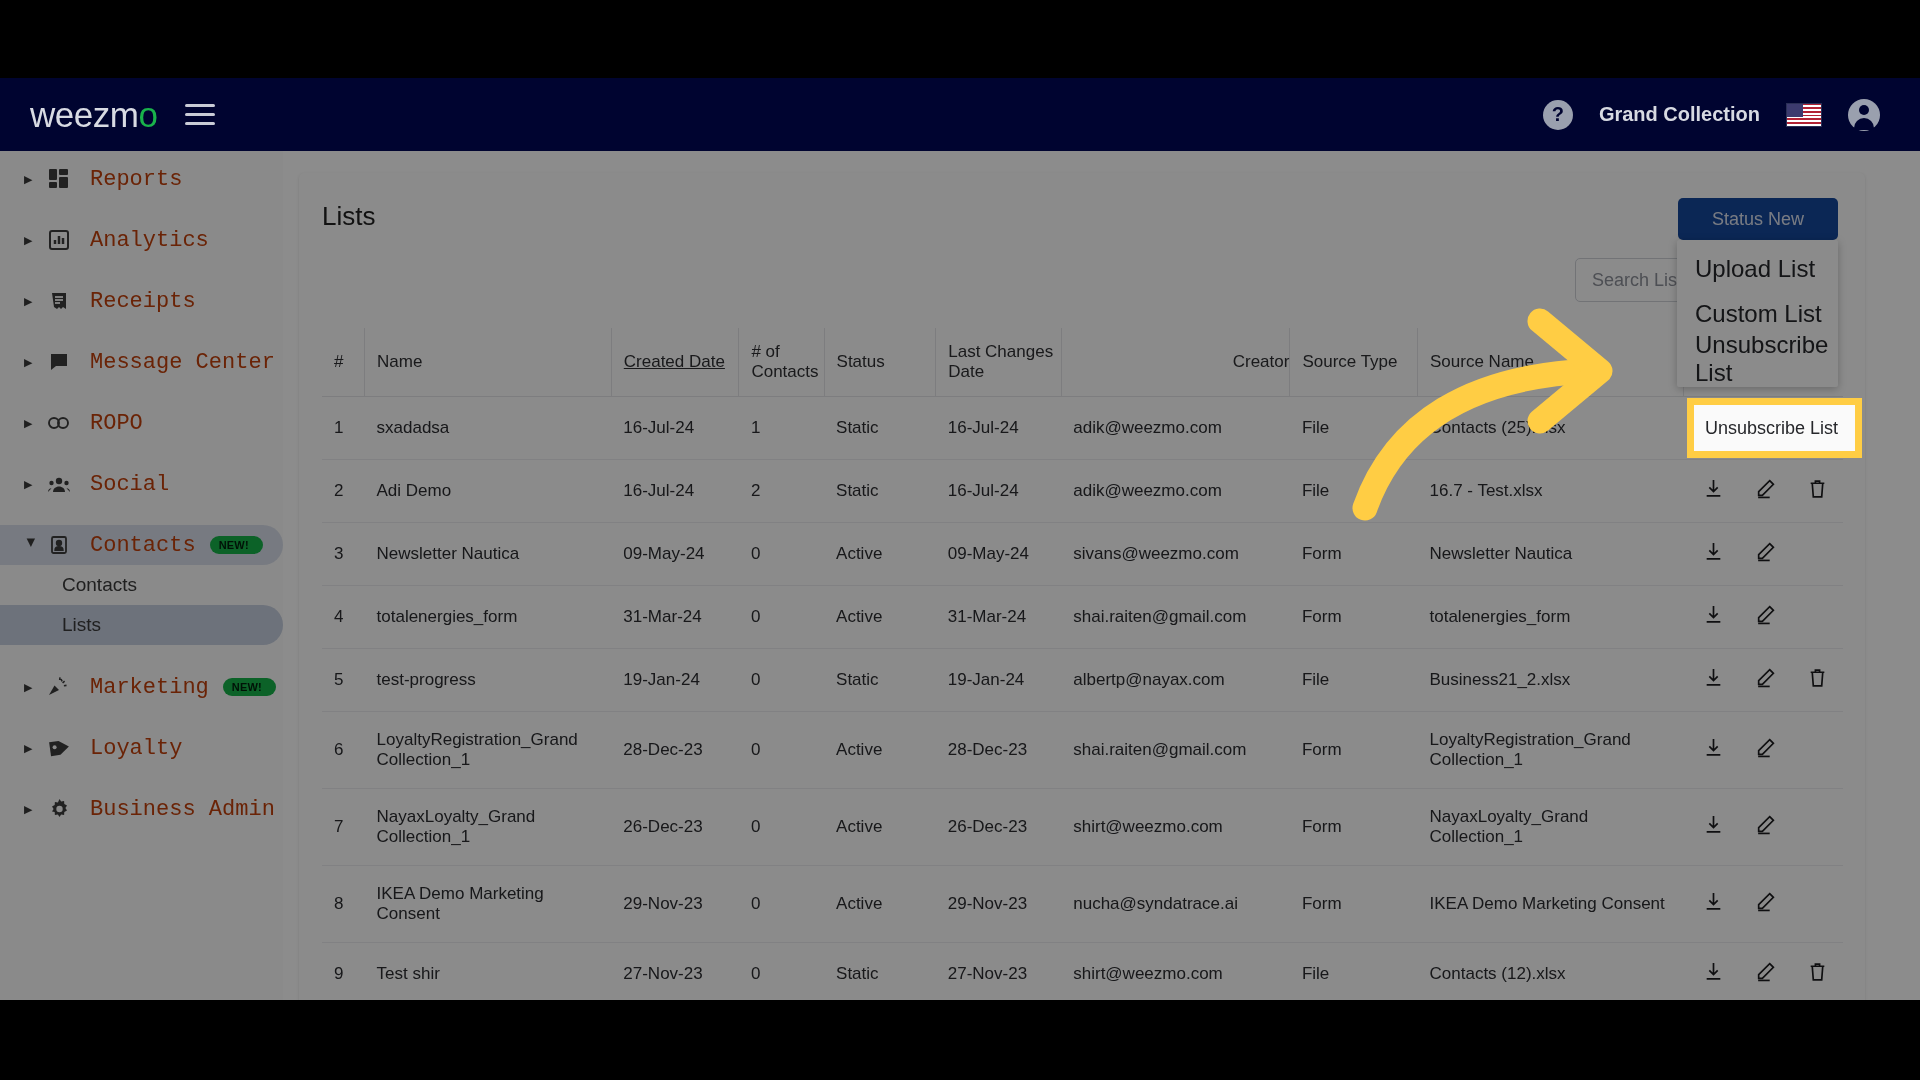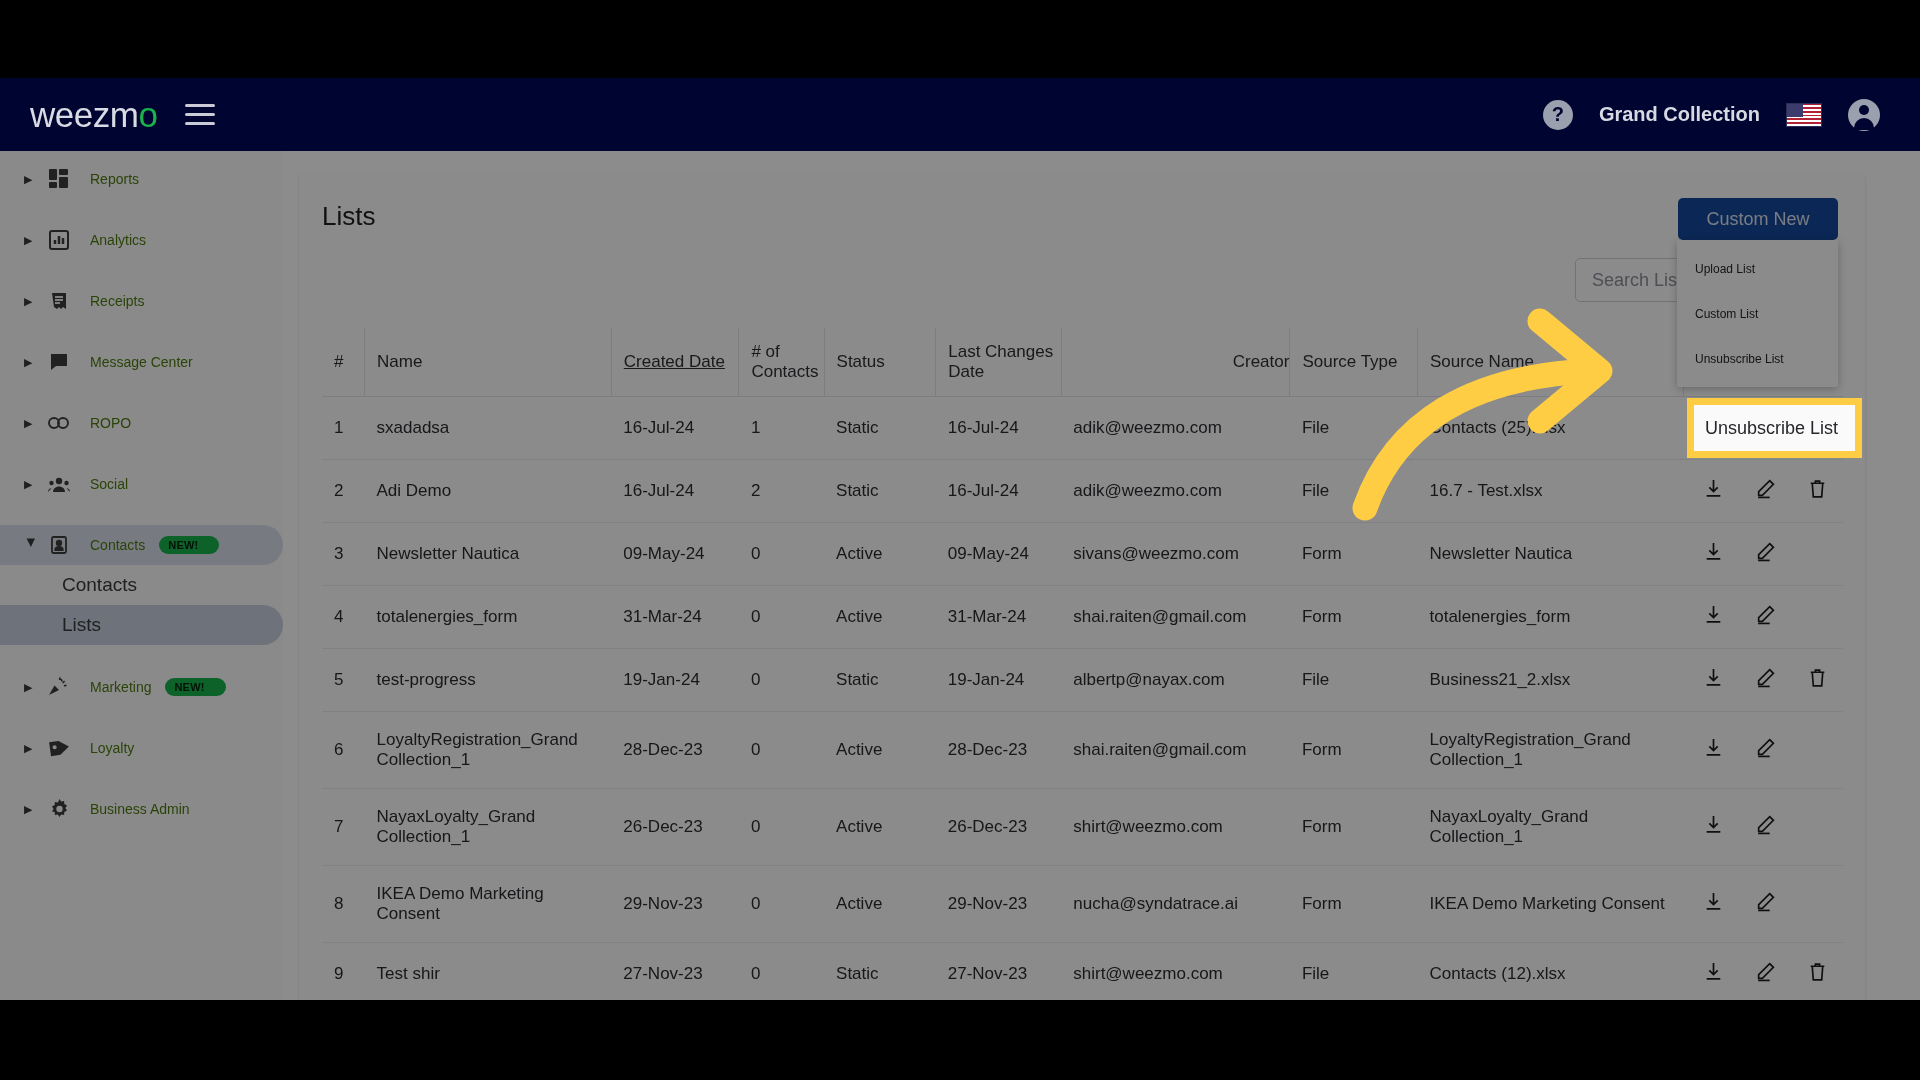--- a/index.html
+++ b/index.html
@@ -48,23 +48,23 @@
   #sidebar { position:absolute; left:0; top:73px; width:283px; height:849px;
     background:#fbfbfb; z-index:10; padding-top:8px; }
   .side-item { position:relative; display:flex; align-items:center;
     height:40px; margin:0 0 21px 0; padding-left:24px; cursor:pointer; }
   .side-item.open-sel { background:#d9dfeb; border-radius:0 20px 20px 0;
     width:283px; margin-bottom:0; }
   .caret { width:14px; font-size:11px; color:#3a3a3a; line-height:1; }
   .caret.down { transform:rotate(90deg); }
   .side-icon { width:26px; height:26px; margin-left:8px; display:flex;
     align-items:center; justify-content:center; color:#3d3d3d; }
-  .side-label { margin-left:18px; font-size:14px; color:#4d7c0f; }
+  .side-label { margin-left:18px; font-size:22px; color:#c2410c;font-family:Liberation Mono, monospace; }
   .badge-new { margin-left:14px; background:#17b34a; color:#00210c;
-    font-size:11px; font-weight:bold; border-radius:10px; padding:3px 21px 3px 9px;
+    font-size:11px; font-weight:bold; border-radius:10px; padding:3px 14px 3px 9px;
     letter-spacing:0.2px; }
   .sub-item { height:40px; display:flex; align-items:center; padding-left:62px;
     font-size:19px; color:#3b3b3b; cursor:pointer; }
   .sub-item.active { background:#c6cfe0; border-radius:0 20px 20px 0; width:283px; }
   .side-group { margin-bottom:21px; }
 
   
   #content { position:absolute; left:299px; top:95px; width:1566px; height:905px;
     background:#fdfdfd; border-radius:5px; z-index:12;
     box-shadow:0 1px 3px rgba(0,0,0,.12); overflow:hidden; }
@@ -77,21 +77,21 @@
   .search-input { width:100%; height:100%; border:1px solid #cfd2d8;
     border-radius:5px; padding:0 16px; font-size:18px; color:#555;
     background:#fdfdfd; font-family:"Liberation Sans", sans-serif; }
   .search-input::placeholder { color:#8d9099; }
 
   
   #dropdown { position:absolute; right:27px; top:67px; width:161px;
     background:#fdfdfd; box-shadow:0 2px 8px rgba(0,0,0,.25); z-index:30;
     border-radius:2px; padding:6px 0; }
   .dd-item { height:45px; display:flex; align-items:center; padding-left:18px;
-    font-size:12px; color:#26272b; cursor:pointer; }
+    font-size:24px; color:#26272b; cursor:pointer; }
 
   
   #tbl { position:absolute; left:23px; top:155px; right:22px; }
   table { width:100%; border-collapse:collapse; }
   thead th { font-size:17px; font-weight:400; color:#303134; text-align:left;
     padding:14px 0 14px 12px; vertical-align:middle; border-bottom:1px solid #e3e4e7;
     border-right:1px solid #e3e4e7; background:#fdfdfd; }
   thead th:last-child { border-right:none; }
   tbody td { font-size:17px; color:#2c2d31; padding:18px 0 18px 12px;
     border-bottom:1px solid #ececee; vertical-align:middle; }
@@ -281,21 +281,21 @@
             <path d="M10.5 0l1.6 2.6 3-.5.2 3 2.7 1.3-1.6 2.6 1.6 2.6-2.7 1.3-.2 3-3-.5-1.6 2.6-1.6-2.6-3 .5-.2-3L3 12.6 4.6 10 3 7.4l2.7-1.3.2-3 3 .5z"></path>
             <circle cx="10.5" cy="10" r="3.2" fill="#fbfbfb"></circle>
           </svg>
       </span>
       <span class="side-label">Business Admin</span>
     </div>
   </div>
 
   <div id="content">
     <div class="page-title">Lists</div>
-    <button class="create-btn">Custom New</button>
+    <button class="create-btn">Status New</button>
     <div class="search-wrap">
       <input class="search-input" type="text" placeholder="Search List Name" style="">
     </div>
 
     <div id="tbl">
       <table>
         <thead>
           <tr>
             <th class="c-num">#</th>
             <th class="c-name">Name</th>

